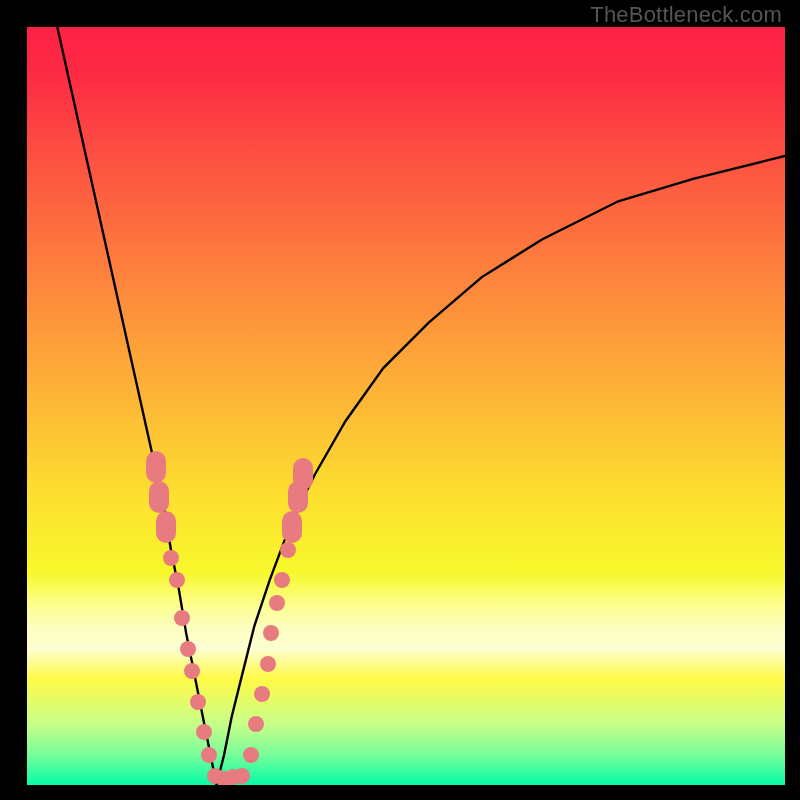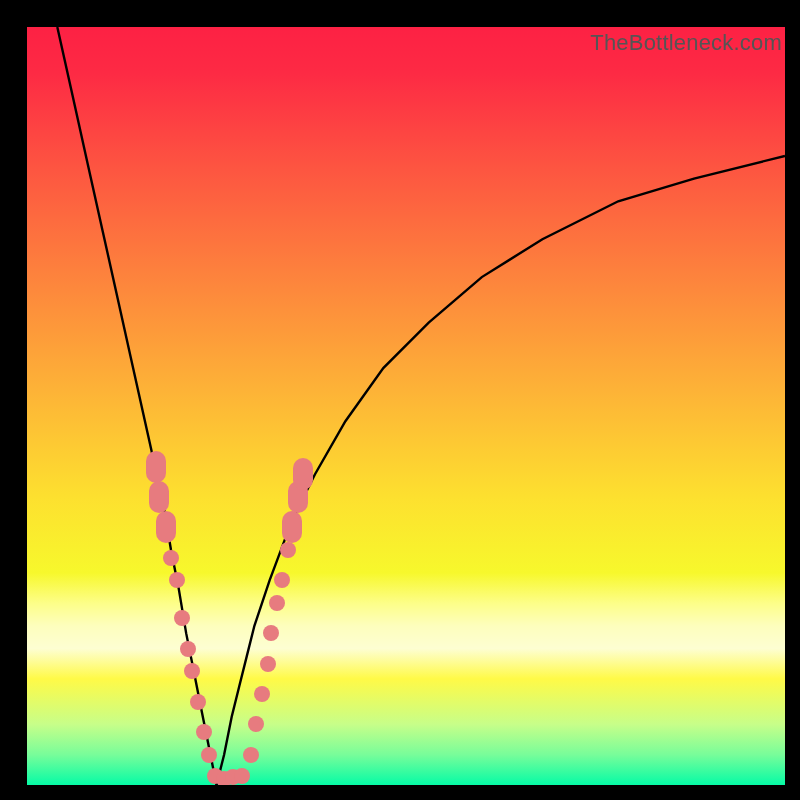--- a/index.html
+++ b/index.html
@@ -33,21 +33,20 @@
   }
   .watermark {
     position: absolute;
     top: 2px;
     right: 18px;
     color: #555;
     font-size: 22px;
     font-weight: 500;
     letter-spacing: 0.2px;
     z-index: 5;
-    margin-top: 28px;
   }
   svg.curve {
     position: absolute;
     left: 0;
     top: 0;
     width: 100%;
     height: 100%;
     z-index: 3;
   }
   .dot {

